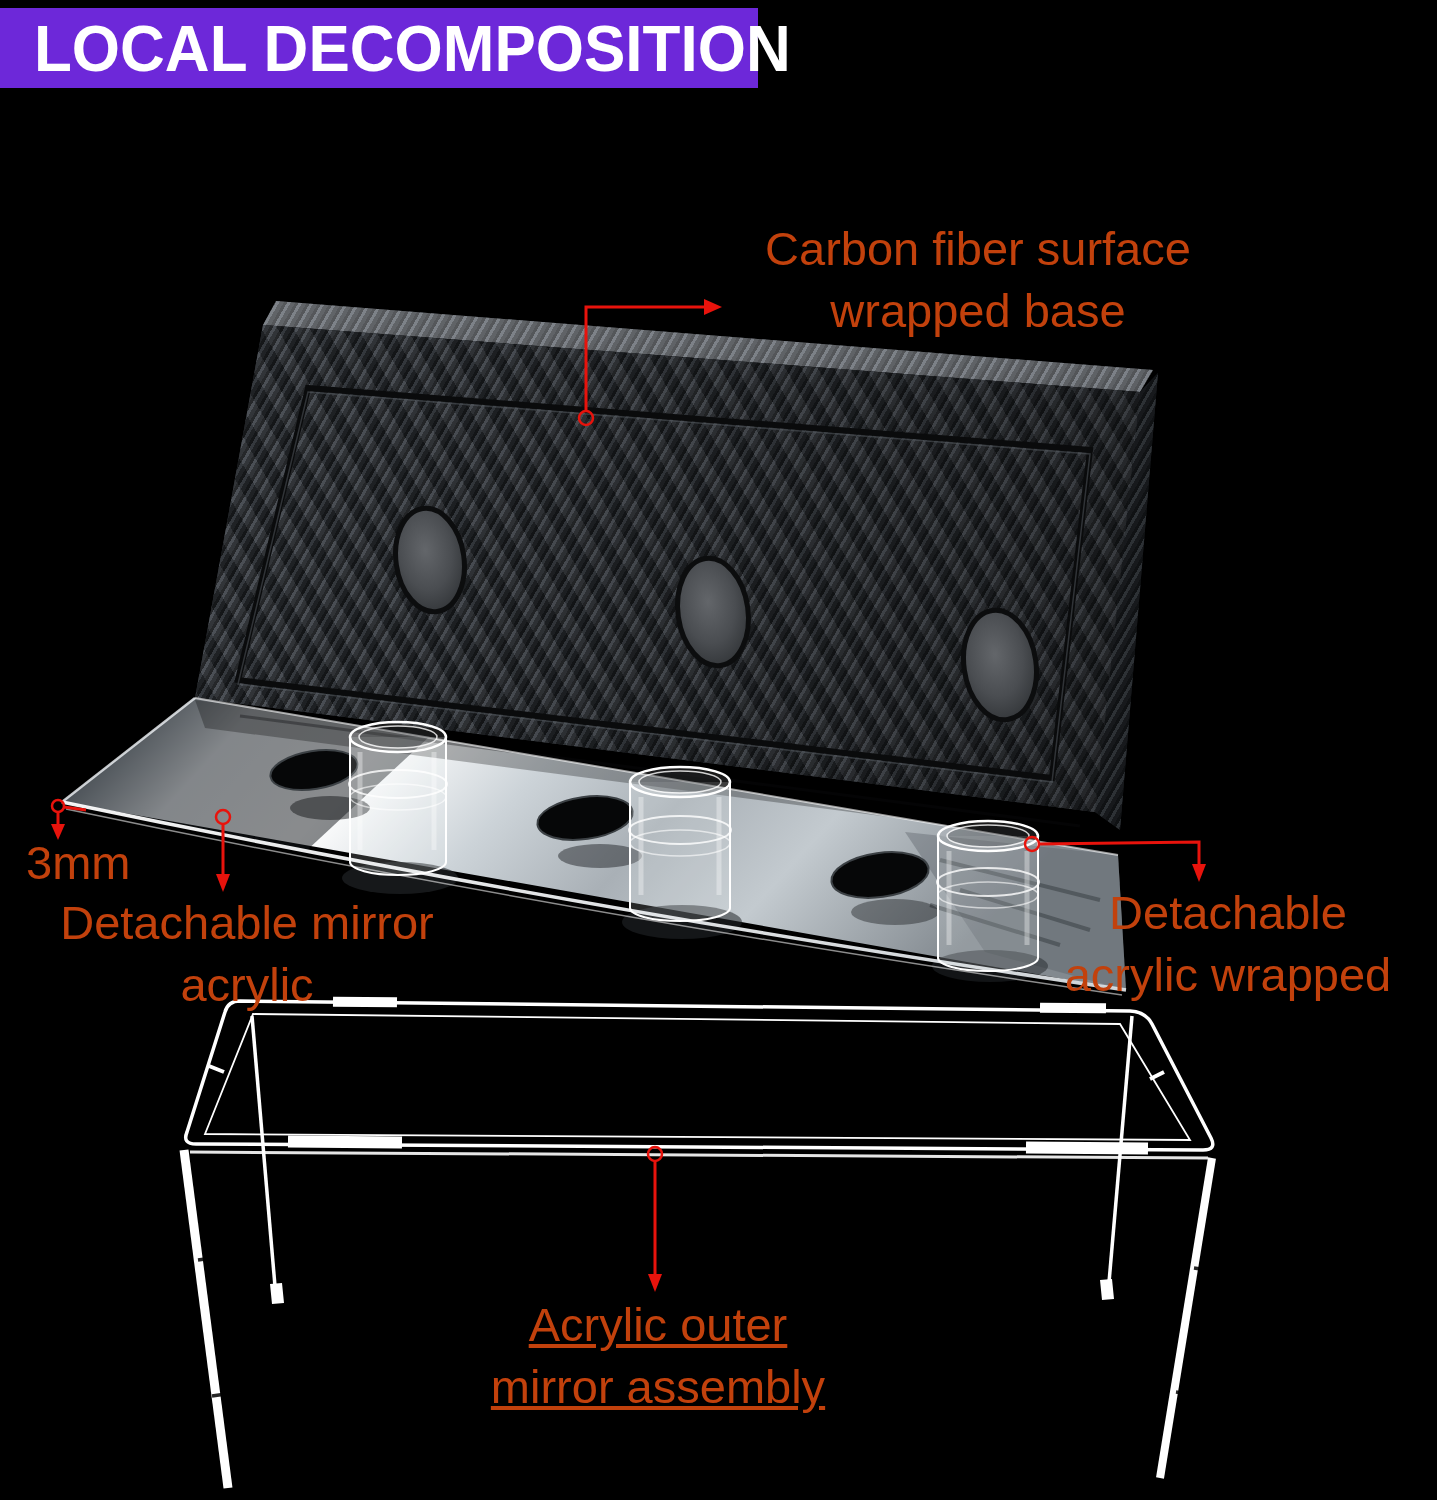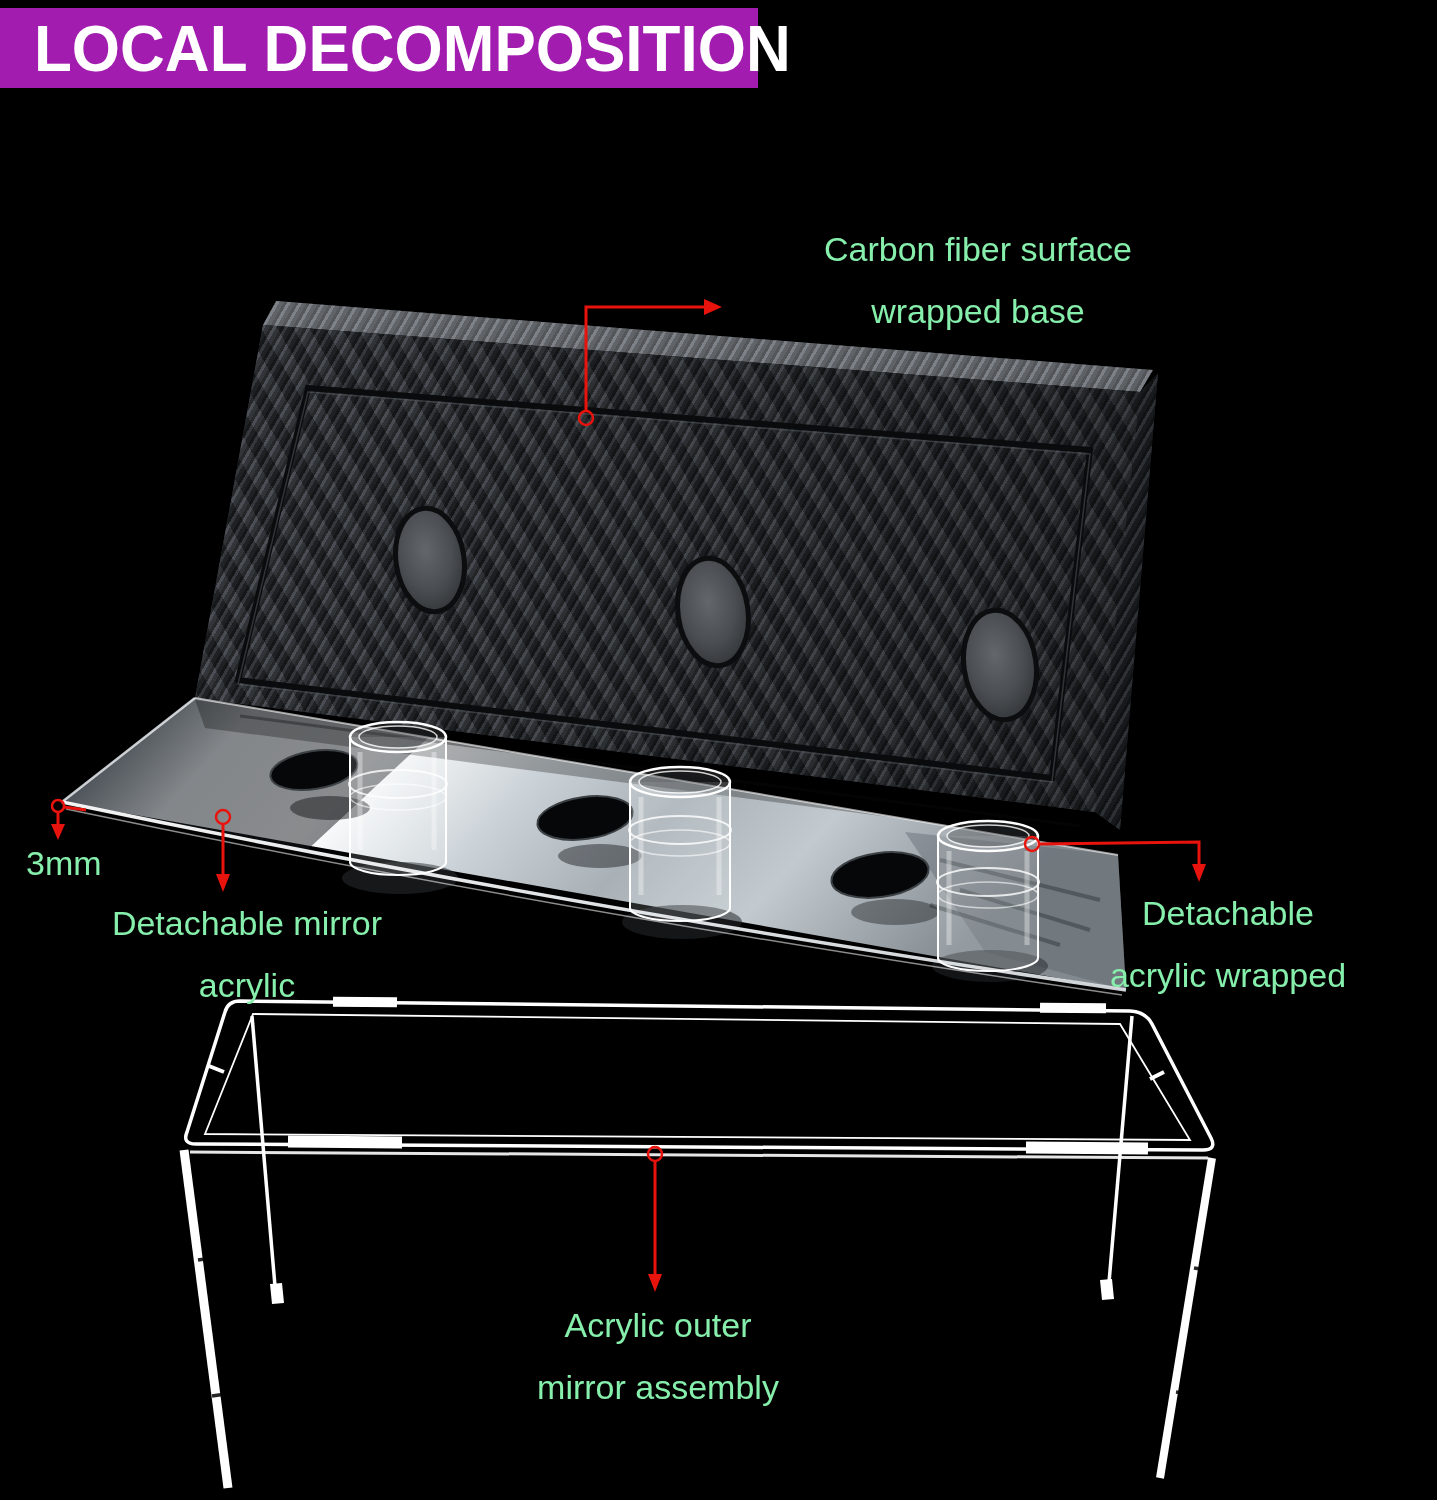--- a/index.html
+++ b/index.html
@@ -1,21 +1,21 @@
 <!DOCTYPE html>
 <html><head>
 <meta charset="utf-8">
 <style>
   html,body{margin:0;padding:0;background:#000;}
   .stage{position:relative;width:1437px;height:1500px;background:#000;overflow:hidden;
          font-family:"Liberation Sans",sans-serif;}
   .stage *{box-sizing:border-box;}
 
   
-  .banner{position:absolute;left:0;top:8px;width:758px;height:80px;background:#a21caf;
+  .banner{position:absolute;left:0;top:8px;width:758px;height:80px;background:#6d28d9;
           display:flex;align-items:center;padding-left:34px;}
   .banner h1{margin:0;color:#fff;font-size:62px;font-weight:bold;letter-spacing:0px;
              white-space:nowrap;transform:scaleY(1.04);}
 
   
   .panel{position:absolute;inset:0;}
   .panel-face{
     clip-path:polygon(263px 325px,1140px 392px,1095px 812px,195px 698px);
     background:
       radial-gradient(ellipse 700px 260px at 72% 12%, rgba(255,255,255,.18), rgba(255,255,255,0) 60%),
@@ -35,27 +35,27 @@
     clip-path:polygon(1140px 392px,1158px 373px,1120px 830px,1095px 812px);
     background:
       repeating-linear-gradient(120deg, #2d3135 0 3px, #17191c 3px 7px, #101214 7px 10px),
       #141619;
   }
 
   
   .overlay{position:absolute;left:0;top:0;width:1437px;height:1500px;}
 
   
-  .lbl{position:absolute;color:#86efac;font-size:34px;line-height:62px;text-align:center;
+  .lbl{position:absolute;color:#c2410c;font-size:47px;line-height:62px;text-align:center;
        white-space:nowrap;}
   .lbl-carbon{left:738px;top:218px;width:480px;}
   .lbl-3mm{left:26px;top:832px;text-align:center;}
   .lbl-mirror{left:27px;top:892px;width:440px;}
   .lbl-column{left:1028px;top:882px;width:400px;}
-  .lbl-frame{left:458px;top:1294px;width:400px;}
+  .lbl-frame{left:458px;top:1294px;width:400px;text-decoration:underline;}
 </style>
 </head>
 <body>
 
 <div class="stage">
 
   <div class="panel panel-top"></div>
   <div class="panel panel-right"></div>
   <div class="panel panel-face"></div>
 

